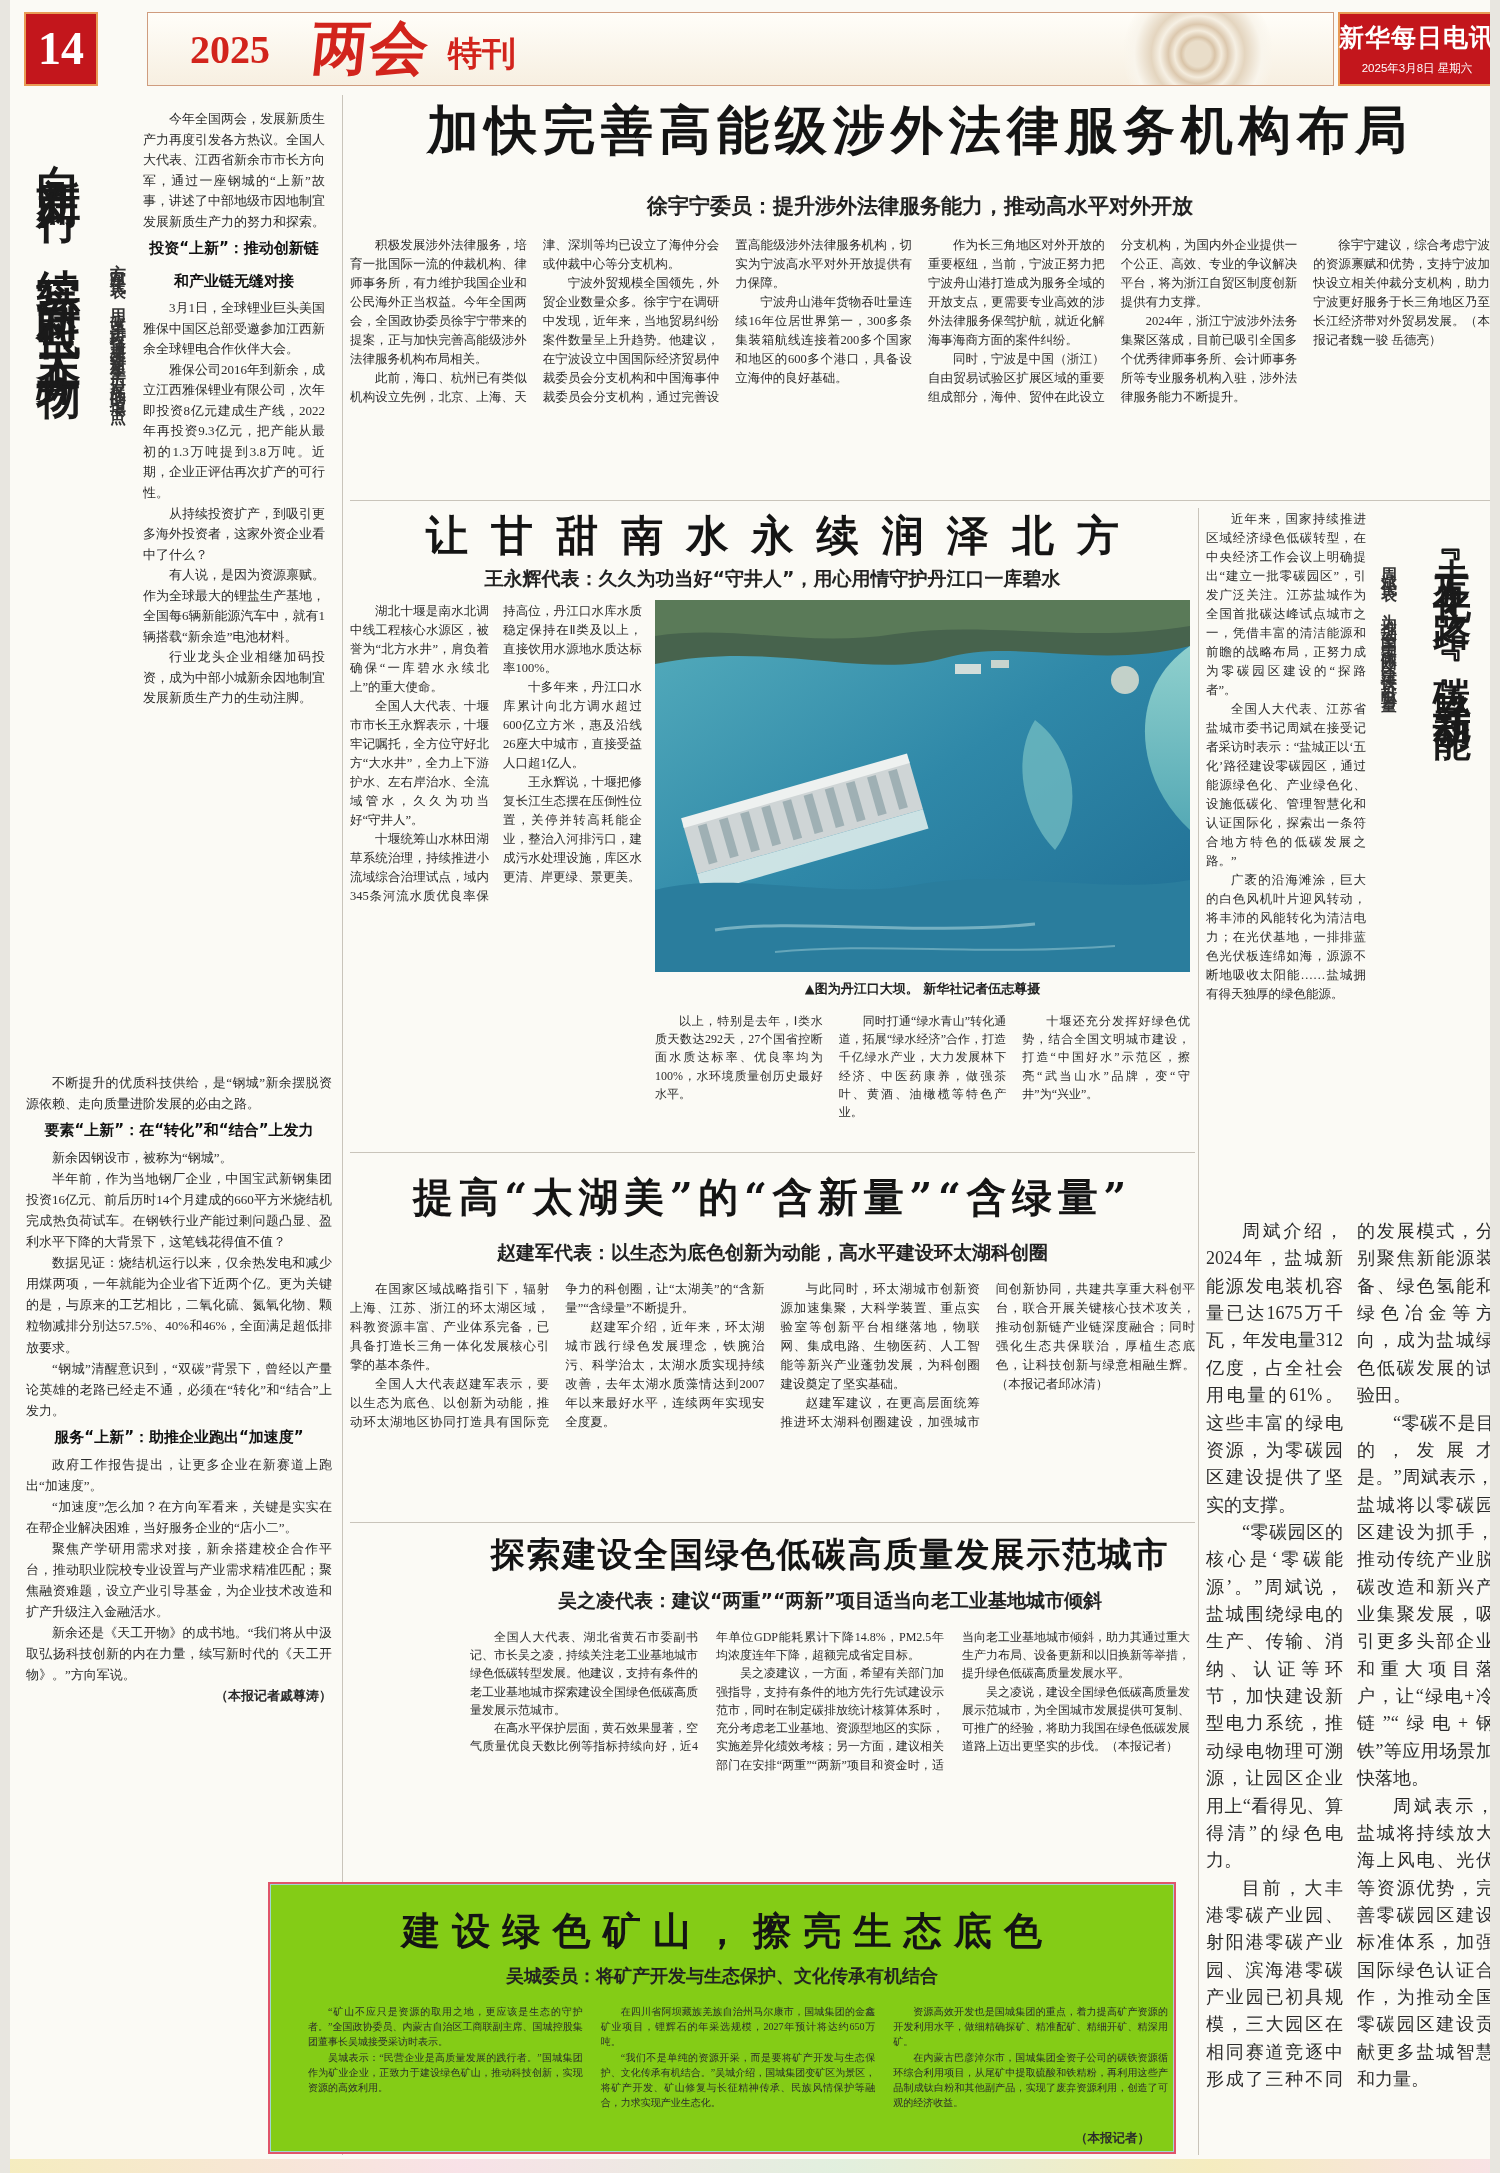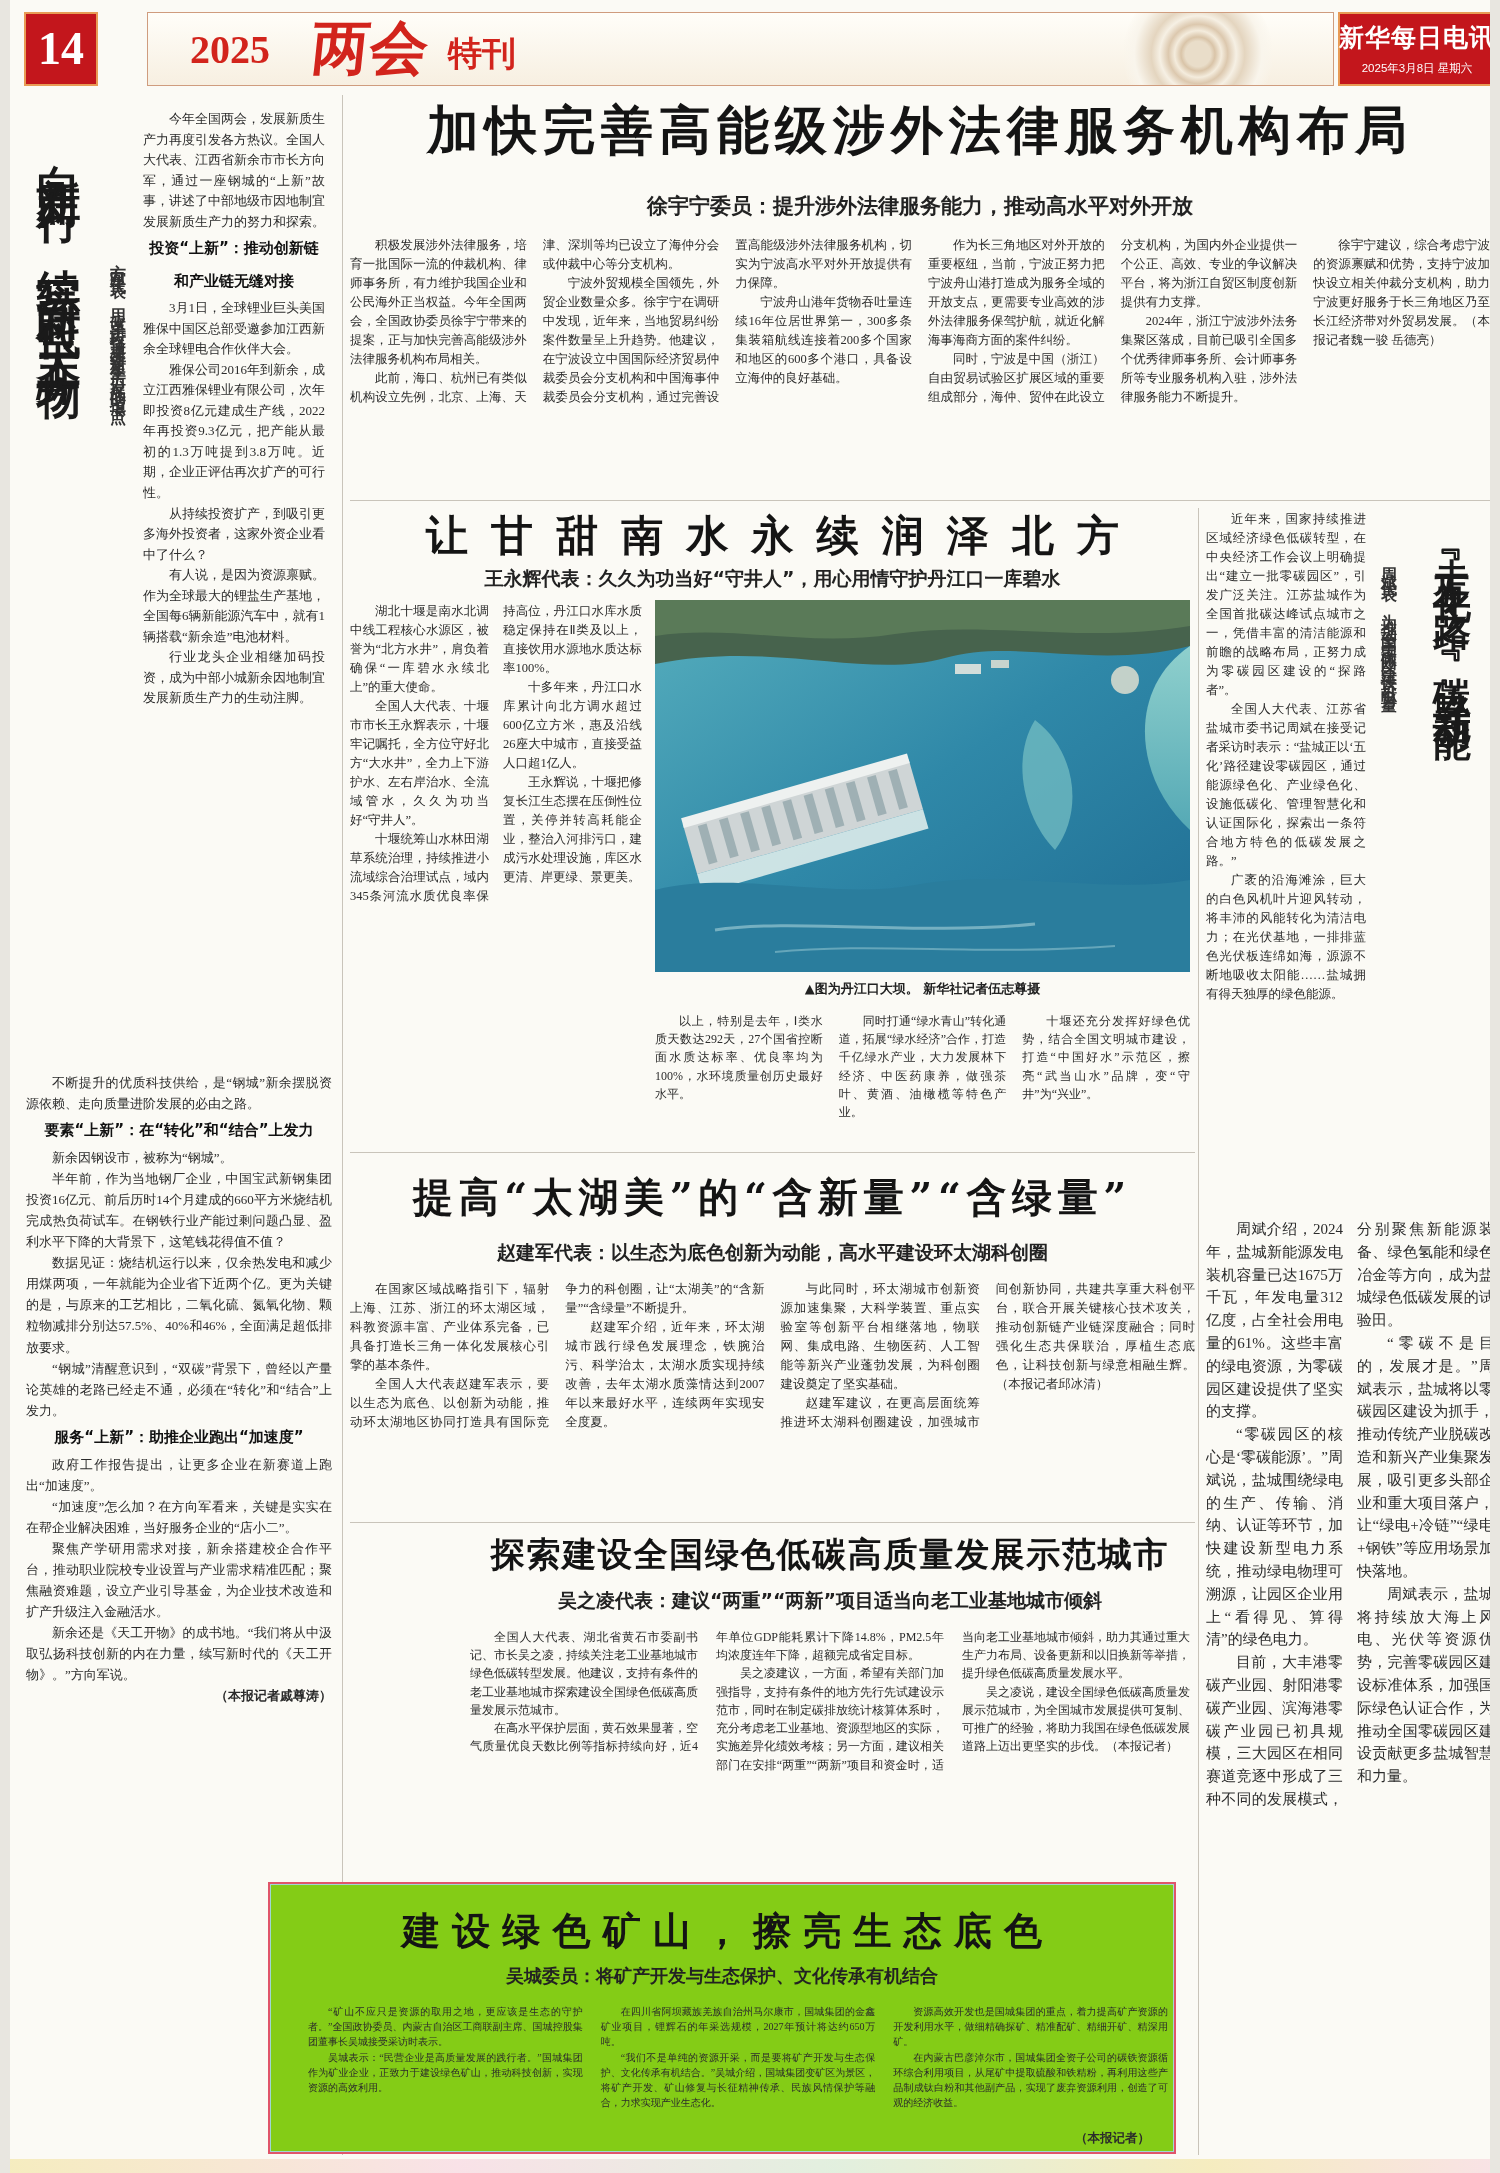--- a/index.html
+++ b/index.html
@@ -190,21 +190,21 @@
       <p>吴之凌说，建设全国绿色低碳高质量发展示范城市，为全国城市发展提供可复制、可推广的经验，将助力我国在绿色低碳发展道路上迈出更坚实的步伐。（本报记者）</p>
     </div>
 
   <div class="vtitle" style="left:1416px;top:528px;height:680px;font-size:38px;letter-spacing:9px;">走『五化』之路，『碳』寻新动能</div>
   <div class="vbyline" style="left:1368px;top:555px;height:620px;font-size:16px;letter-spacing:6px;font-weight:bold;">周斌代表：为推动全国零碳园区建设贡献力量</div>
   <div class="body" style="left:1196px;top:510px;width:160px;height:700px;font-size:12.5px;">
       <p>近年来，国家持续推进区域经济绿色低碳转型，在中央经济工作会议上明确提出“建立一批零碳园区”，引发广泛关注。江苏盐城作为全国首批碳达峰试点城市之一，凭借丰富的清洁能源和前瞻的战略布局，正努力成为零碳园区建设的“探路者”。</p>
       <p>全国人大代表、江苏省盐城市委书记周斌在接受记者采访时表示：“盐城正以‘五化’路径建设零碳园区，通过能源绿色化、产业绿色化、设施低碳化、管理智慧化和认证国际化，探索出一条符合地方特色的低碳发展之路。”</p>
       <p>广袤的沿海滩涂，巨大的白色风机叶片迎风转动，将丰沛的风能转化为清洁电力；在光伏基地，一排排蓝色光伏板连绵如海，源源不断地吸收太阳能……盐城拥有得天独厚的绿色能源。</p>
     </div>
-  <div class="body" style="left:1196px;top:1218px;width:288px;height:936px;columns:2;column-gap:14px;font-size:15px;">
+  <div class="body" style="left:1196px;top:1218px;width:288px;height:936px;columns:2;column-gap:14px;font-size:18px;">
       <p>周斌介绍，2024年，盐城新能源发电装机容量已达1675万千瓦，年发电量312亿度，占全社会用电量的61%。这些丰富的绿电资源，为零碳园区建设提供了坚实的支撑。</p>
       <p>“零碳园区的核心是‘零碳能源’。”周斌说，盐城围绕绿电的生产、传输、消纳、认证等环节，加快建设新型电力系统，推动绿电物理可溯源，让园区企业用上“看得见、算得清”的绿色电力。</p>
       <p>目前，大丰港零碳产业园、射阳港零碳产业园、滨海港零碳产业园已初具规模，三大园区在相同赛道竞逐中形成了三种不同的发展模式，分别聚焦新能源装备、绿色氢能和绿色冶金等方向，成为盐城绿色低碳发展的试验田。</p>
       <p>“零碳不是目的，发展才是。”周斌表示，盐城将以零碳园区建设为抓手，推动传统产业脱碳改造和新兴产业集聚发展，吸引更多头部企业和重大项目落户，让“绿电+冷链”“绿电+钢铁”等应用场景加快落地。</p>
       <p>周斌表示，盐城将持续放大海上风电、光伏等资源优势，完善零碳园区建设标准体系，加强国际绿色认证合作，为推动全国零碳园区建设贡献更多盐城智慧和力量。</p>
     </div>
 
   <div class="boxart">
     <div class="hl" style="left:0;top:22px;width:904px;font-size:38px;letter-spacing:0.32em;text-indent:0.32em;position:absolute;">建设绿色矿山，擦亮生态底色</div>
     <div class="sub" style="left:0;top:80px;width:904px;font-size:18px;position:absolute;">吴城委员：将矿产开发与生态保护、文化传承有机结合</div>

